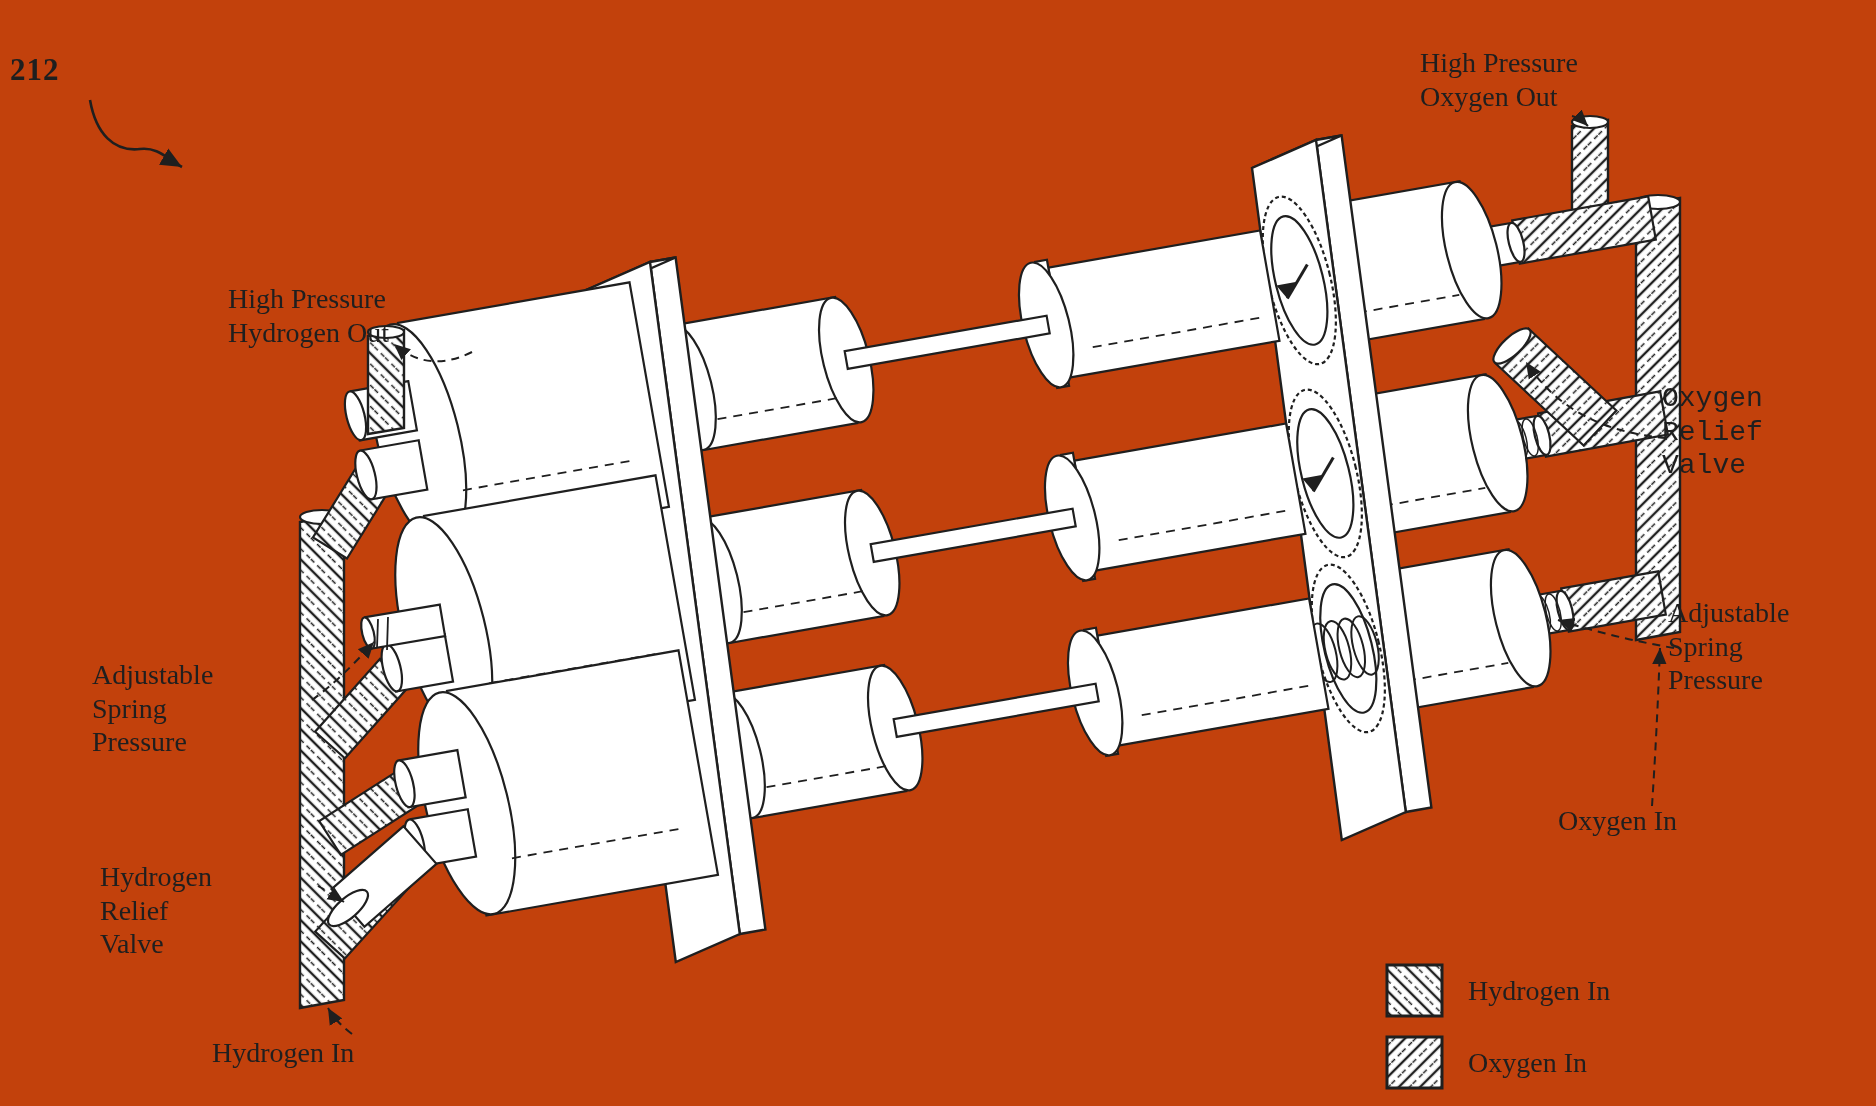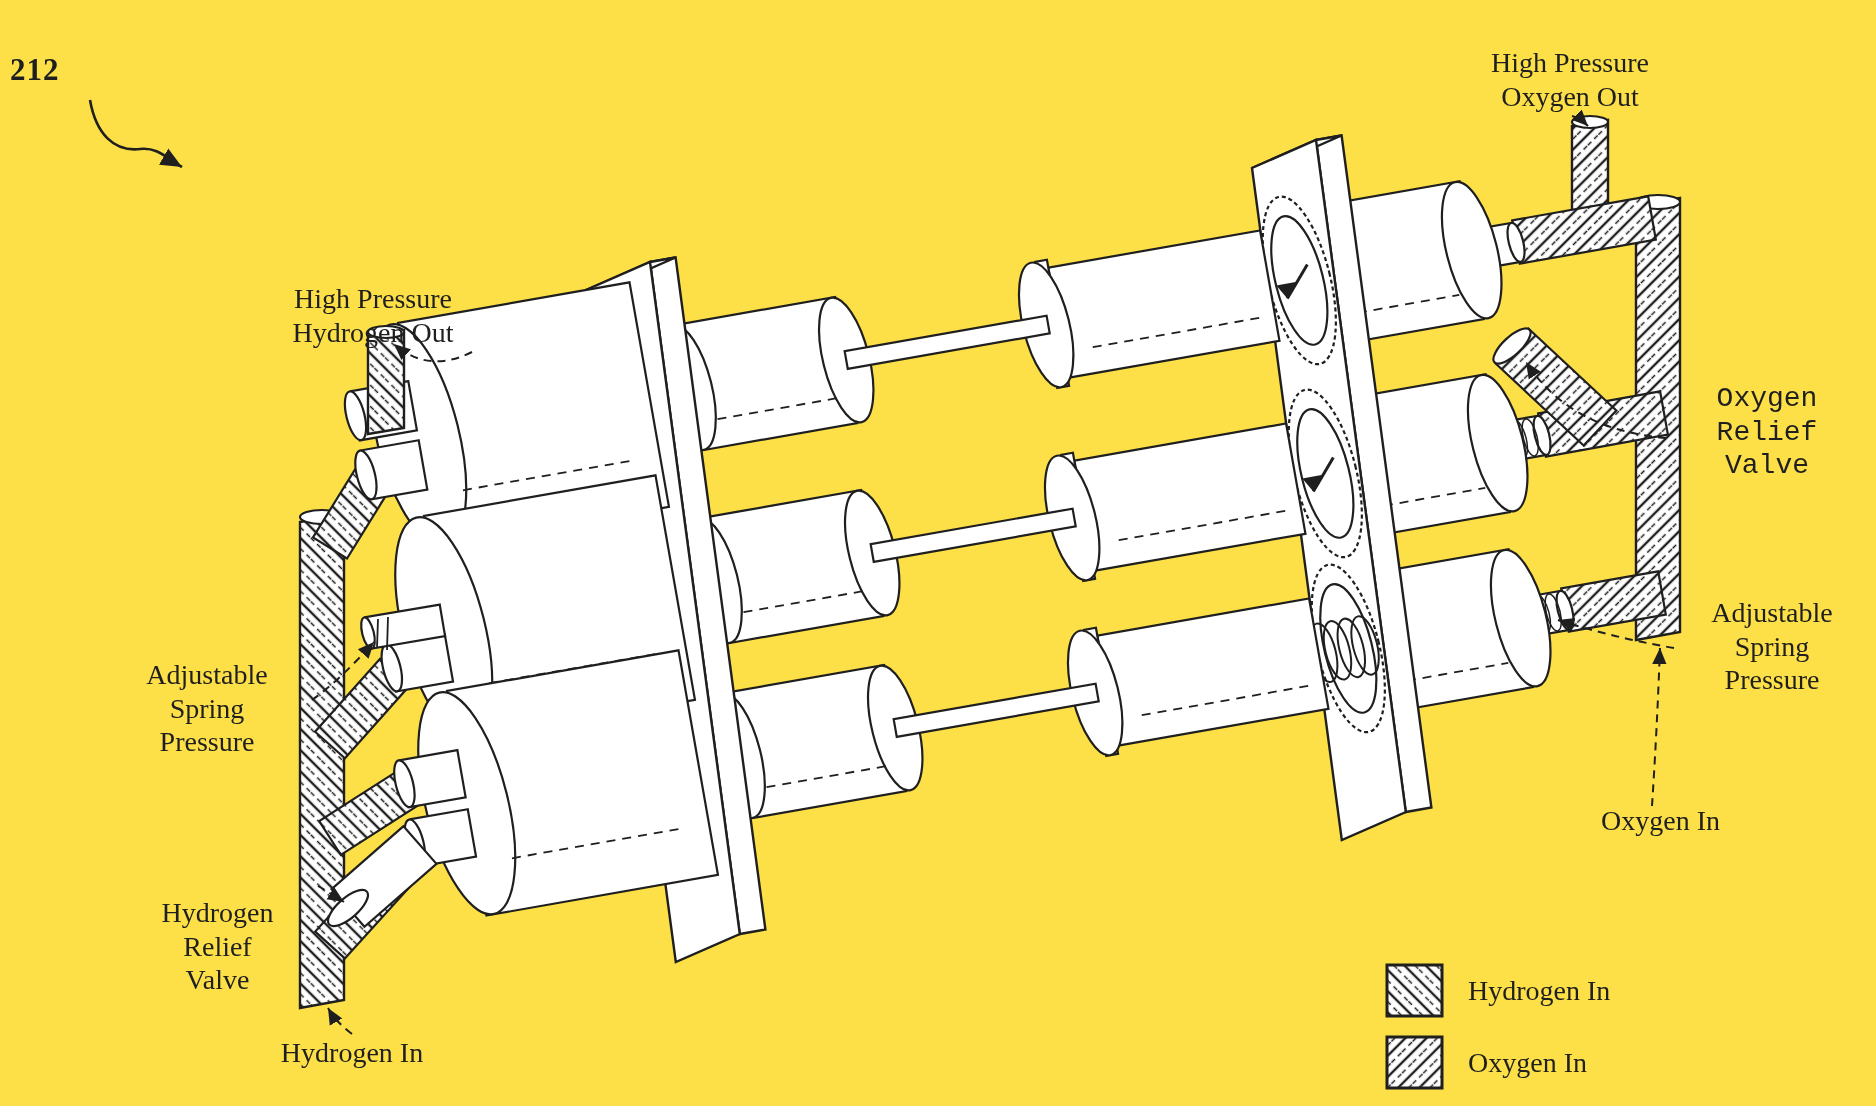--- a/index.html
+++ b/index.html
@@ -1,19 +1,19 @@
 <!DOCTYPE html>
 <html><head>
 <meta charset="utf-8">
 <style>
   html,body{margin:0;padding:0;background:#fff;}
-  #page{position:relative;width:1876px;height:1106px;background:#fde047;overflow:hidden;
+  #page{position:relative;width:1876px;height:1106px;background:#c2410c;overflow:hidden;
         font-family:"Liberation Serif","DejaVu Serif",serif;color:#1f1f1f;}
   #scene{position:absolute;left:0;top:0;width:1876px;height:1106px;}
-  .lbl{position:absolute;font-size:28px;line-height:1.2;text-align:center;white-space:pre-line;color:#1f1f1f;}
+  .lbl{position:absolute;font-size:28px;line-height:1.2;white-space:pre-line;color:#1f1f1f;}
   .fig-num{position:absolute;font-size:31px;font-weight:600;letter-spacing:1px;color:#1f1f1f;}
   #legend{position:absolute;left:1384px;top:962px;display:flex;flex-direction:column;gap:14px;}
   .legend-row{display:flex;align-items:center;gap:22px;}
   .legend-row .lg-label{font-size:28px;color:#1f1f1f;white-space:nowrap;}
   .sw{display:block;}
 </style>
 </head>
 <body>
 
 <div id="page">
@@ -189,21 +189,21 @@
 
   <div class="fig-num" style="left:10px;top:52px;">212</div>
 
   <div class="lbl" style="left:228px;top:282px;width:290px;">High Pressure
 Hydrogen Out</div>
   <div class="lbl" style="left:1420px;top:46px;width:300px;">High Pressure
 Oxygen Out</div>
   <div class="lbl" style="left:92px;top:658px;width:230px;">Adjustable
 Spring
 Pressure</div>
-  <div class="lbl" style="left:100px;top:896px;width:235px;">Hydrogen
+  <div class="lbl" style="left:100px;top:860px;width:235px;">Hydrogen
 Relief
 Valve</div>
   <div class="lbl" style="left:212px;top:1036px;width:280px;">Hydrogen In</div>
   <div class="lbl" style="left:1662px;top:382px;width:210px;font-family:Liberation Mono, monospace;">Oxygen
 Relief
 Valve</div>
   <div class="lbl" style="left:1668px;top:596px;width:208px;">Adjustable
 Spring
 Pressure</div>
   <div class="lbl" style="left:1558px;top:804px;width:205px;">Oxygen In</div>

